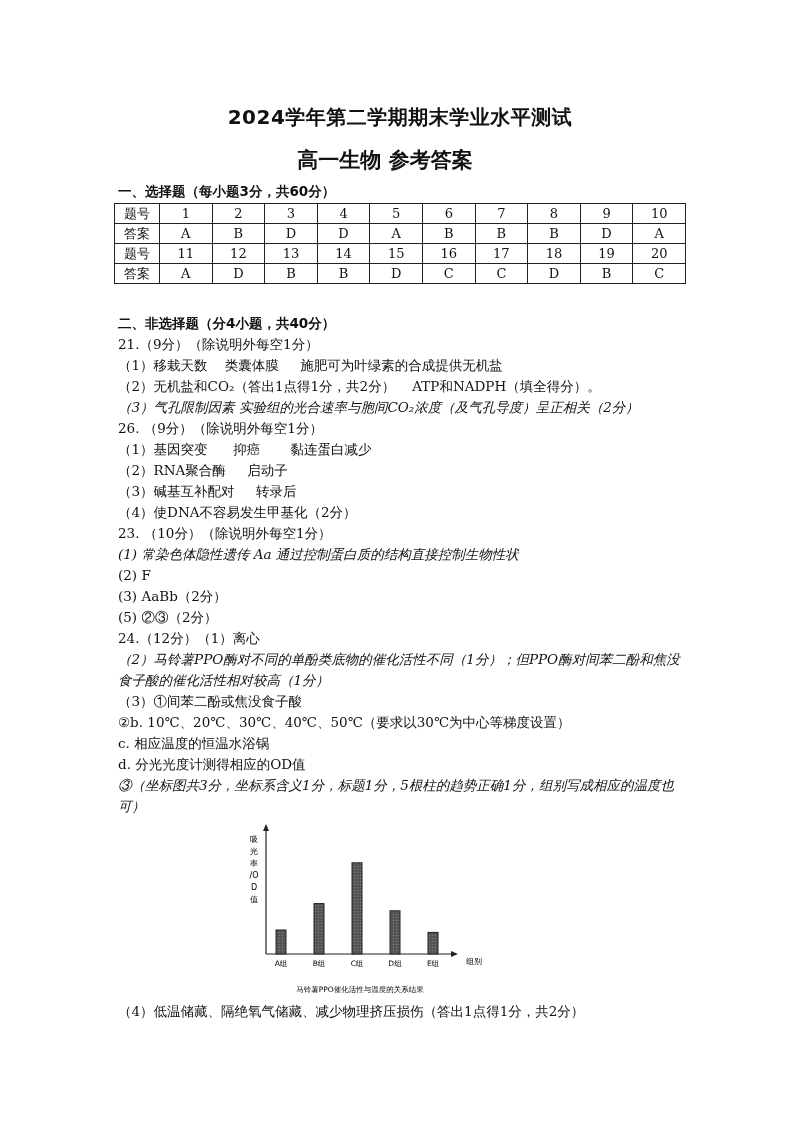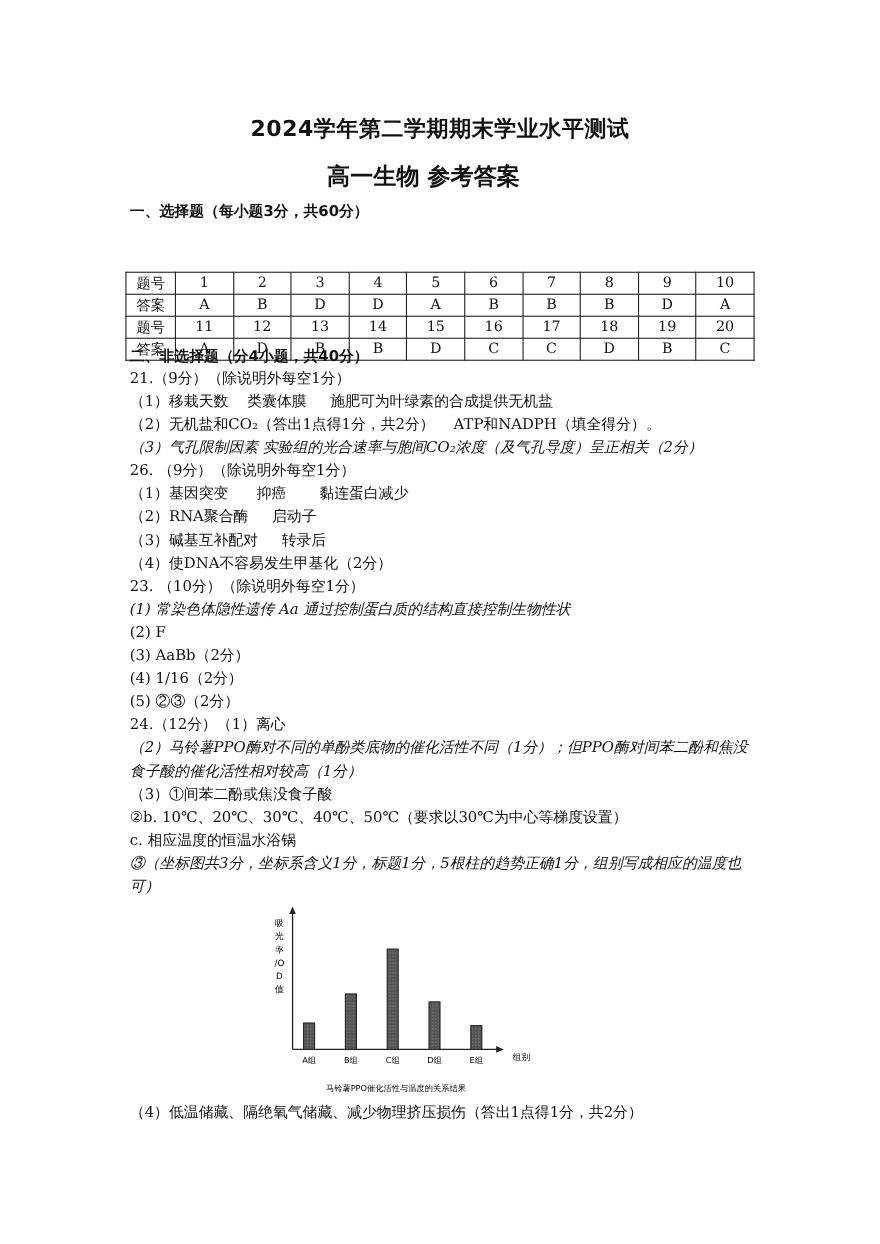--- a/index.html
+++ b/index.html
@@ -5,21 +5,21 @@
   html, body { margin: 0; padding: 0; background: #ffffff; }
   body { width: 800px; height: 1131px; position: relative; overflow: hidden;
          font-family: "DejaVu Serif", "Liberation Serif", serif; color: #111; }
   .title { position: absolute; top: 104px; left: 0; width: 800px; text-align: center;
            font-family: "DejaVu Sans", "Liberation Sans", sans-serif; font-size: 20px; font-weight: bold; letter-spacing: 0.5px; }
   .subtitle { position: absolute; top: 146px; left: 0; width: 730px; text-align: center;
            font-family: "DejaVu Sans", "Liberation Sans", sans-serif; font-size: 21px; font-weight: bold; margin-left: 20px; }
   .section { position: absolute; left: 118px; font-size: 13.5px; font-weight: bold;
            font-family: "DejaVu Sans", "Liberation Sans", sans-serif; }
   table.answers { position: absolute; top: 203px; left: 114px; width: 572px; border-collapse: collapse;
-           font-size: 13px; margin-top: 44px; }
+           font-size: 13px; }
   table.answers td { border: 1px solid #222; height: 19px; text-align: center; padding: 0; }
   table.answers td.hdr { width: 44px; }
   .body-text { position: absolute; left: 118px; width: 572px; font-size: 13.5px; line-height: 21px; }
   .line { white-space: pre; height: 21px; }
   .line.wrap { white-space: normal; height: auto; font-style: italic; }
   .chart { position: absolute; left: 230px; top: 820px; width: 270px; height: 180px; }
   .chart svg text { font-family: "DejaVu Sans", "Liberation Sans", sans-serif; }
 </style>
 </head>
 <body>
@@ -95,27 +95,27 @@
     <div class="line wrap">（3）气孔限制因素     实验组的光合速率与胞间CO₂浓度（及气孔导度）呈正相关（2分）</div>
     <div class="line">26. （9分）（除说明外每空1分）</div>
     <div class="line">（1）基因突变      抑癌       黏连蛋白减少</div>
     <div class="line">（2）RNA聚合酶     启动子</div>
     <div class="line">（3）碱基互补配对     转录后</div>
     <div class="line">（4）使DNA不容易发生甲基化（2分）</div>
     <div class="line">23. （10分）（除说明外每空1分）</div>
     <div class="line wrap">(1) 常染色体隐性遗传      Aa       通过控制蛋白质的结构直接控制生物性状</div>
     <div class="line">(2) F</div>
     <div class="line">(3) AaBb（2分）</div>
-    <div class="line">(4) 1/16（2分）</div>
     <div class="line">(5) ②③（2分）</div>
     <div class="line">24.（12分）（1）离心</div>
     <div class="line wrap">（2）马铃薯PPO酶对不同的单酚类底物的催化活性不同（1分）；但PPO酶对间苯二酚和焦没食子酸的催化活性相对较高（1分）</div>
     <div class="line">（3）①间苯二酚或焦没食子酸</div>
     <div class="line">②b. 10℃、20℃、30℃、40℃、50℃（要求以30℃为中心等梯度设置）</div>
     <div class="line">c. 相应温度的恒温水浴锅</div>
+    <div class="line">d. 分光光度计测得相应的OD值</div>
     <div class="line wrap">③（坐标图共3分，坐标系含义1分，标题1分，5根柱的趋势正确1分，组别写成相应的温度也可）</div>
   </div>
 
 <div class="chart">
   <svg id="chart-svg" width="270" height="180">
     <defs>
       <pattern id="dots" width="3" height="3" patternUnits="userSpaceOnUse">
         <rect width="3" height="3" fill="#555"></rect>
         <circle cx="1.5" cy="1.5" r="0.6" fill="#888"></circle>
       </pattern>

